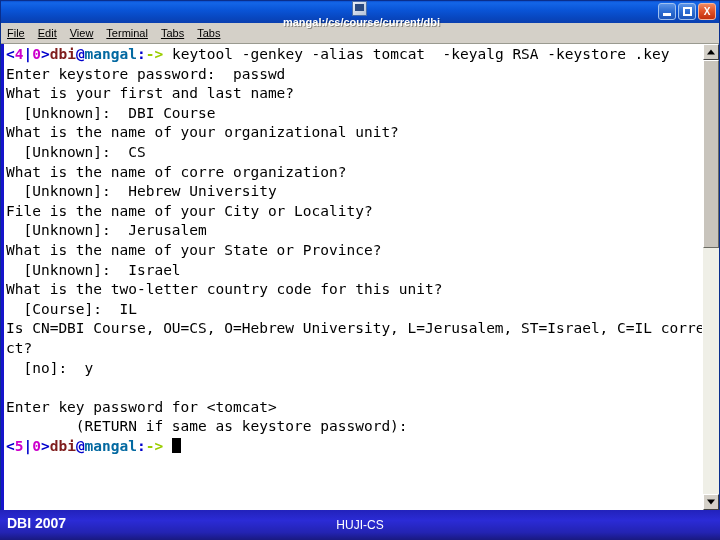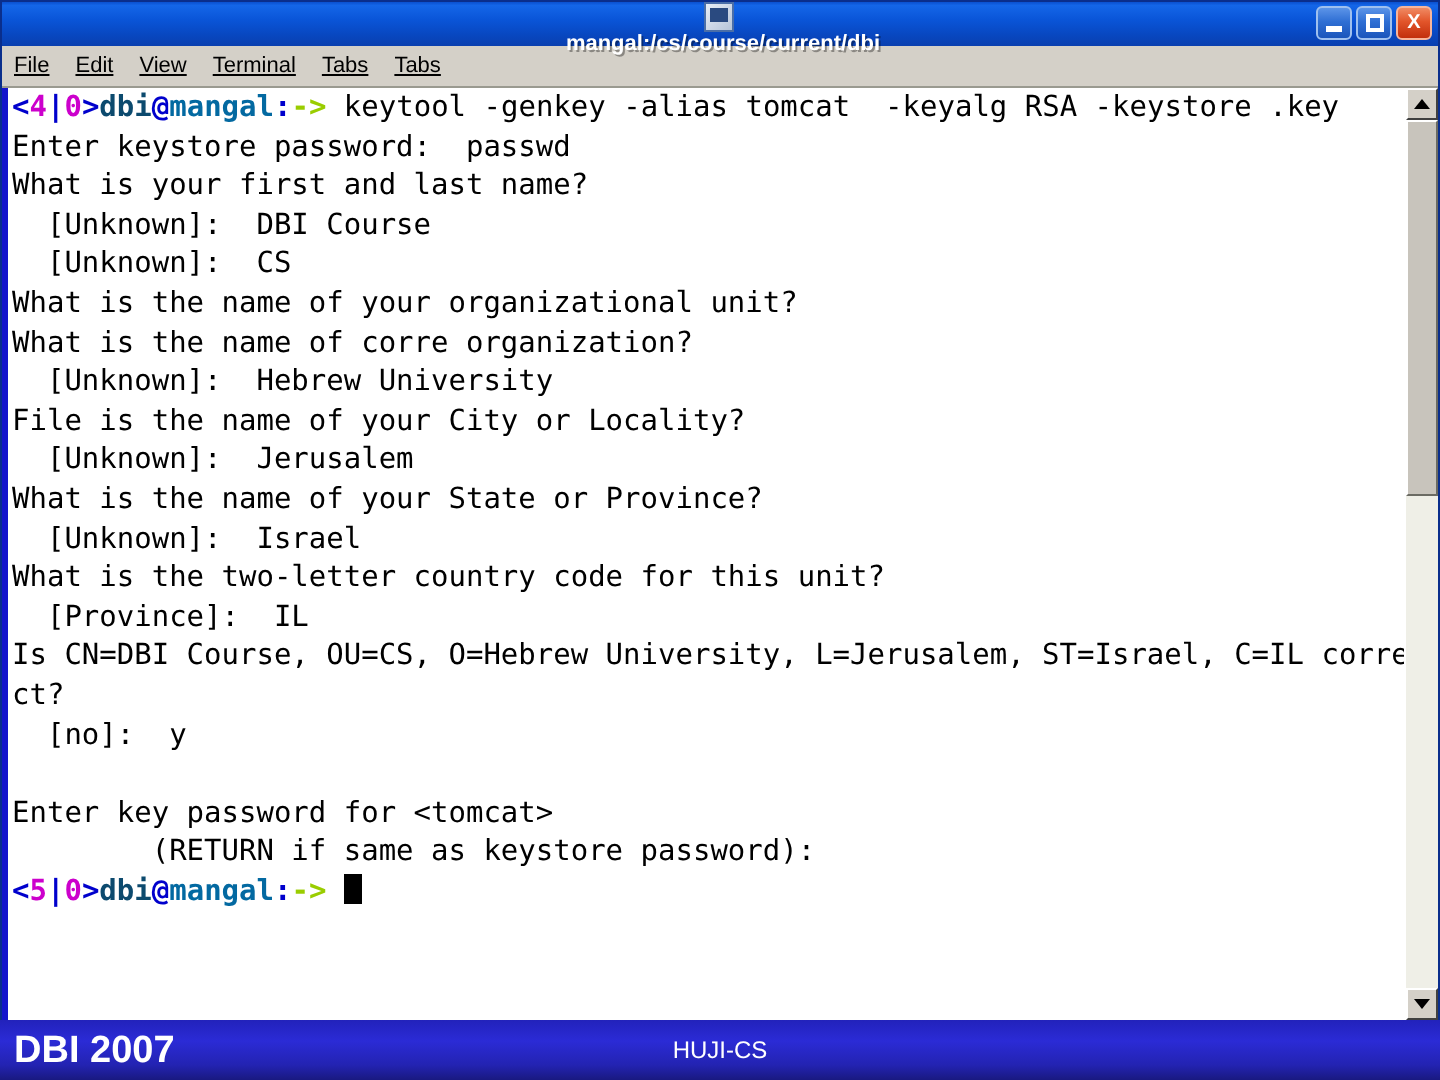--- a/index.html
+++ b/index.html
@@ -178,21 +178,21 @@
     font-family: "DejaVu Sans Mono", monospace;
     font-size: 14.5px;
     line-height: 19.6px;
     height: 19.6px;
     white-space: pre;
     color: #000000;
     letter-spacing: 0px;
   }
   .c-blue   { color: #0000cc; font-weight: bold; }
   .c-mag    { color: #cc00cc; font-weight: bold; }
-  .c-cyan   { color: #0c4a6e; font-weight: bold; }
+  .c-cyan   { color: #7f1d1d; font-weight: bold; }
   .c-green  { color: #0369a1; font-weight: bold; }
   .c-yellow { color: #9acd00; font-weight: bold; }
   .cursor {
     display: inline-block;
     width: 9px;
     height: 15px;
     background: #000000;
     vertical-align: -2px;
   }
 
@@ -266,21 +266,21 @@
     width: 720px;
     height: 30px;
     background: linear-gradient(to bottom, #2222bb 0%, #2b2bd6 35%, #2323b2 75%, #191980 100%);
     box-sizing: border-box;
   }
   .footer-left {
     position: absolute;
     left: 7px;
     top: 5px;
     color: #ffffff;
-    font-size: 19px;
+    font-size: 14px;
     font-weight: bold;
     font-family: "Liberation Sans", sans-serif;
     white-space: nowrap;
   }
   .footer-center {
     position: absolute;
     left: 0;
     right: 0;
     top: 8px;
     text-align: center;
@@ -325,30 +325,30 @@
 
     <div class="term-wrap">
       <div class="term">
         <div class="term-inner">
 
           <div class="line"><span class="c-blue">&lt;</span><span class="c-mag">4</span><span class="c-blue">|</span><span class="c-mag">0</span><span class="c-blue">&gt;</span><span class="c-cyan">dbi</span><span class="c-blue">@</span><span class="c-green">mangal</span><span class="c-blue">:</span><span class="c-yellow">-&gt;</span><span> keytool -genkey -alias tomcat  -keyalg RSA -keystore .key</span></div>
 
           <div class="line">Enter keystore password:  passwd</div>
           <div class="line">What is your first and last name?</div>
           <div class="line">  [Unknown]:  DBI Course</div>
+          <div class="line">What is the name of your organizational unit?</div>
           <div class="line">  [Unknown]:  CS</div>
-          <div class="line">What is the name of your organizational unit?</div>
           <div class="line">What is the name of corre organization?</div>
           <div class="line">  [Unknown]:  Hebrew University</div>
           <div class="line">File is the name of your City or Locality?</div>
           <div class="line">  [Unknown]:  Jerusalem</div>
           <div class="line">What is the name of your State or Province?</div>
           <div class="line">  [Unknown]:  Israel</div>
           <div class="line">What is the two-letter country code for this unit?</div>
-          <div class="line">  [Province]:  IL</div>
+          <div class="line">  [Course]:  IL</div>
           <div class="line">Is CN=DBI Course, OU=CS, O=Hebrew University, L=Jerusalem, ST=Israel, C=IL corre</div>
           <div class="line">ct?</div>
           <div class="line">  [no]:  y</div>
           <div class="line"></div>
           <div class="line">Enter key password for &lt;tomcat&gt;</div>
           <div class="line">        (RETURN if same as keystore password):</div>
 
           <div class="line"><span class="c-blue">&lt;</span><span class="c-mag">5</span><span class="c-blue">|</span><span class="c-mag">0</span><span class="c-blue">&gt;</span><span class="c-cyan">dbi</span><span class="c-blue">@</span><span class="c-green">mangal</span><span class="c-blue">:</span><span class="c-yellow">-&gt;</span><span> </span><span class="cursor"></span></div>
 
         </div>

